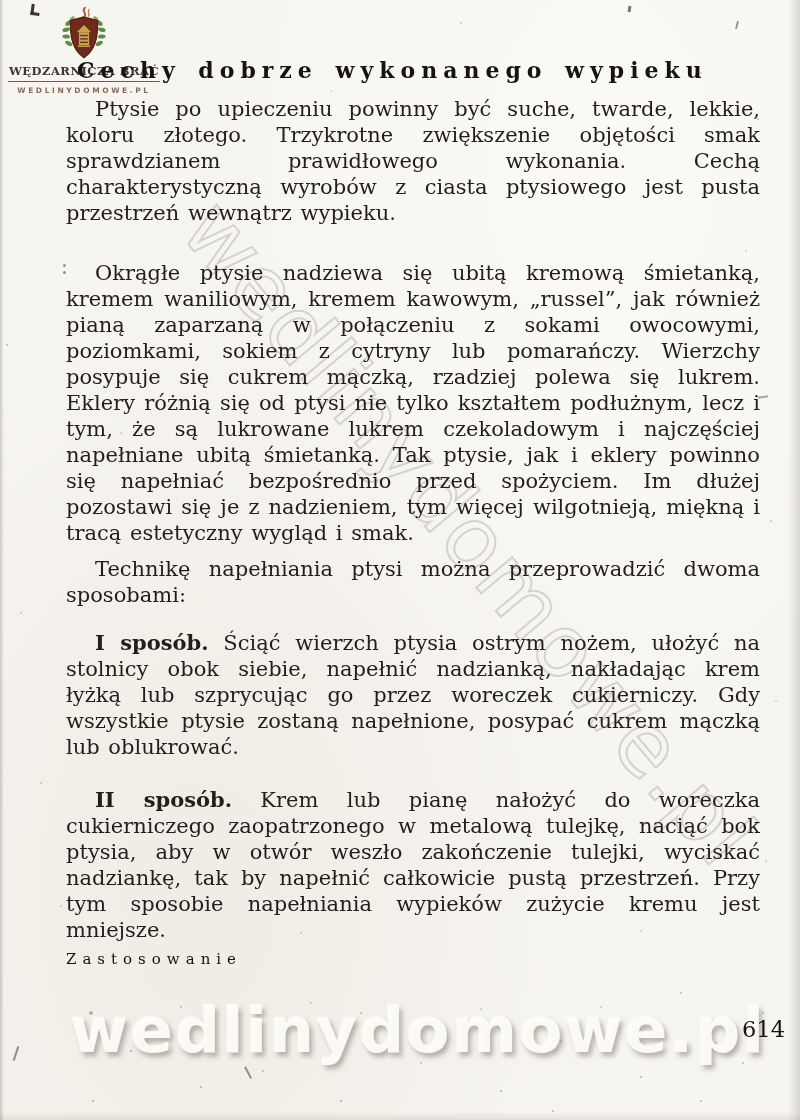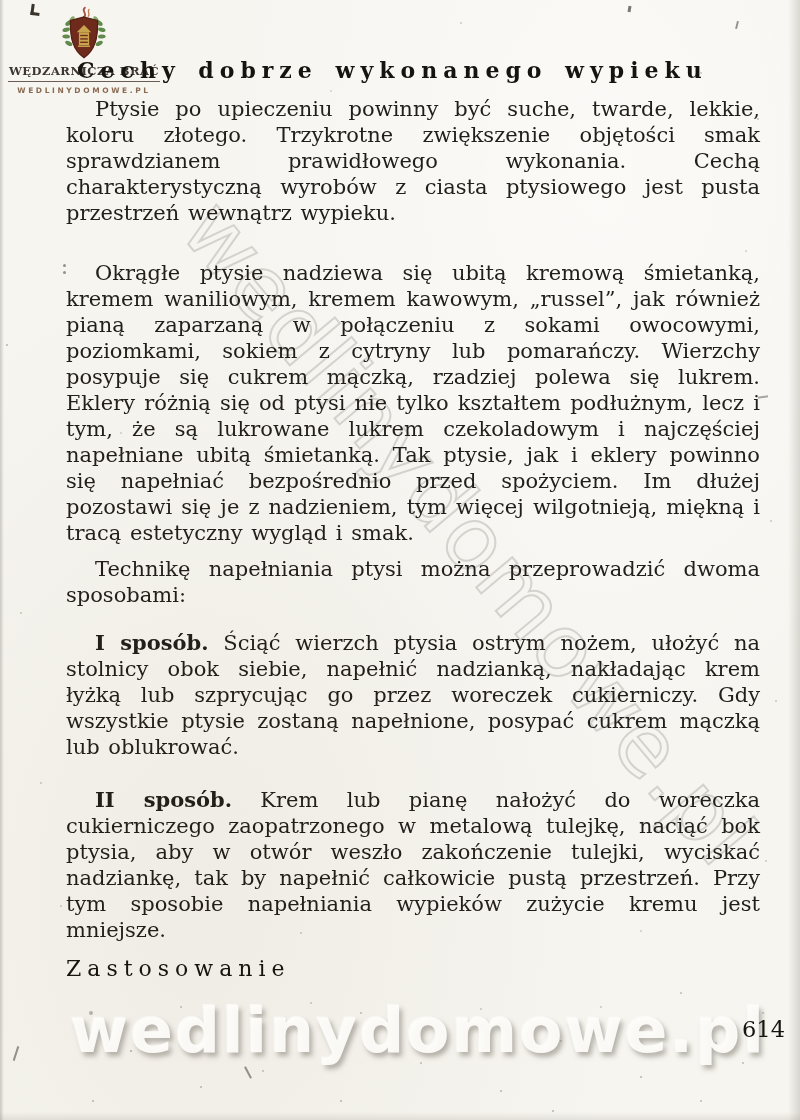--- a/index.html
+++ b/index.html
@@ -71,21 +71,21 @@
   .chapter-title{margin:57px 0 0 11px;font-size:22px;font-weight:bold;
     letter-spacing:6px;word-spacing:4px;white-space:nowrap;color:#17140f;}
   p{margin:0;text-align:justify;font-size:21px;line-height:26px;text-indent:29px;word-spacing:2px;}
   .p-intro{margin-top:13px;}
   h2.section{margin:18px 0 0 0;text-align:center;font-size:21.5px;font-weight:bold;
     letter-spacing:.5px;word-spacing:9px;color:#17140f;}
   .p-finishing{margin-top:34px;}
   .p-methods-intro{margin-top:10px;}
   .p-method{margin-top:22px;}
   .p-method2{margin-top:27px;}
-  .subsection{margin-top:13px;font-size:22px;letter-spacing:6px;color:#17140f;}
+  .subsection{margin-top:7px;font-size:15px;letter-spacing:6px;color:#17140f;}
   .p-last{margin-top:6px;}
   .page-number{position:absolute;right:15px;top:1016px;z-index:2;font-size:22.5px;color:#17140f;}
 </style>
 </head>
 <body>
 
 <div class="page">
 
   <div class="specks"></div>
   <div class="edge-left"></div>

